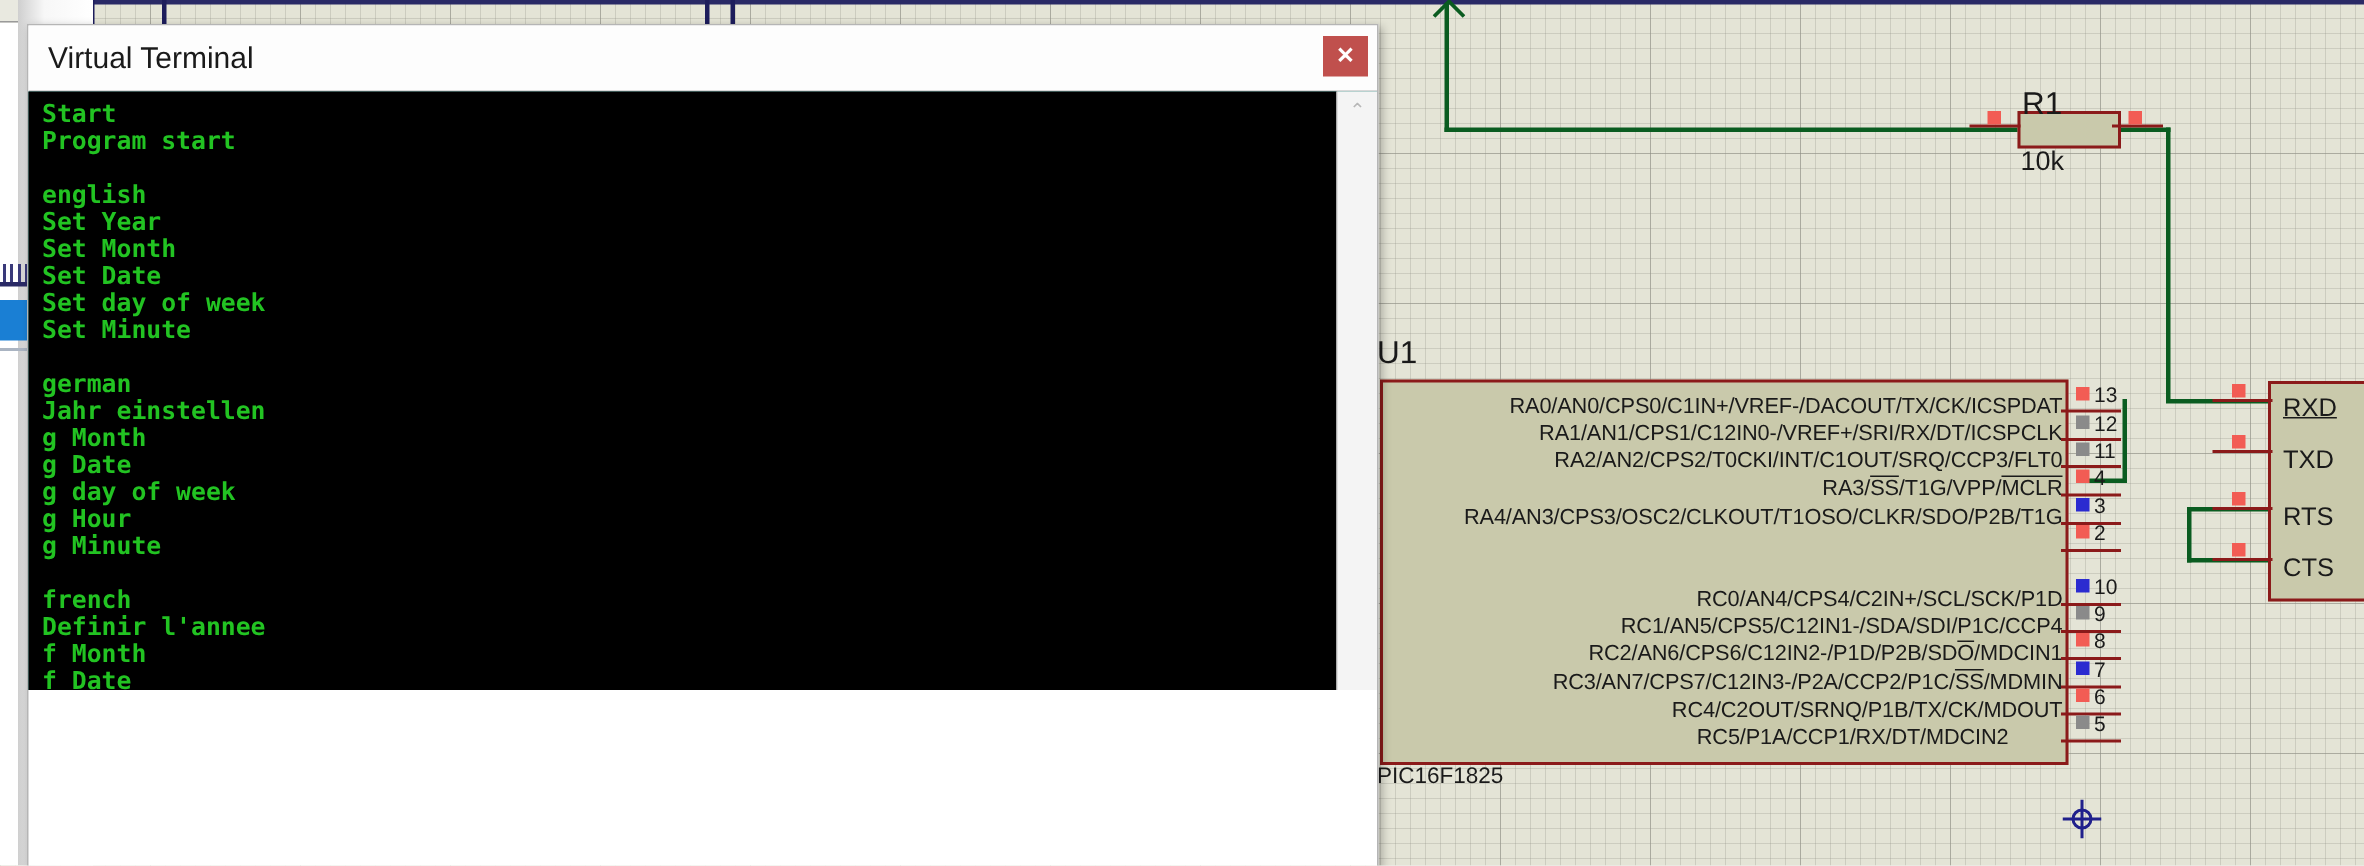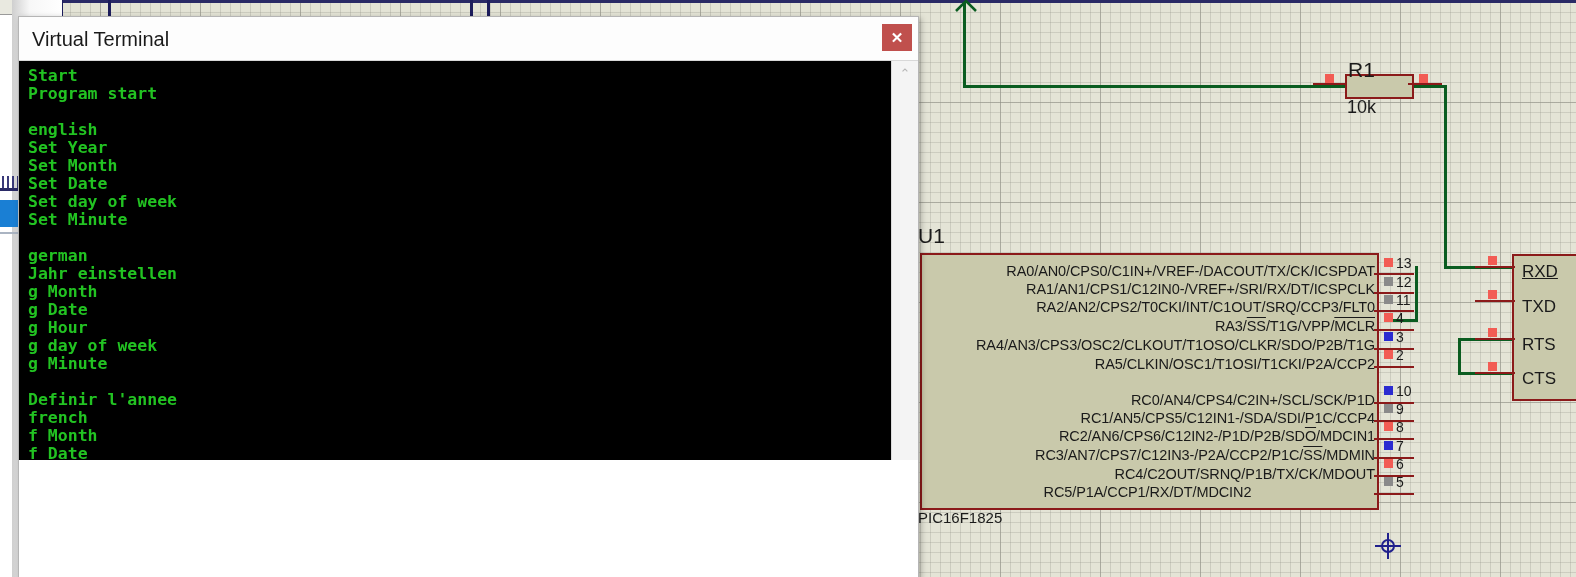--- a/index.html
+++ b/index.html
@@ -132,28 +132,27 @@
 
   <div class="cbody" id="u1box"></div>
   <div class="clabel" id="u1ref">U1</div>
   <div class="clabel" id="u1val">PIC16F1825</div>
 
   <div class="pinname" style="top:263px;width:455px;left:920px;"><span>RA0/AN0/CPS0/C1IN+/VREF-/DACOUT/TX/CK/ICSPDAT</span></div>
   <div class="pinname" style="top:281px;width:455px;left:920px;"><span>RA1/AN1/CPS1/C12IN0-/VREF+/SRI/RX/DT/ICSPCLK</span></div>
   <div class="pinname" style="top:299px;width:455px;left:920px;"><span>RA2/AN2/CPS2/T0CKI/INT/C1OUT/SRQ/CCP3/FLT0</span></div>
   <div class="pinname" style="top:318px;width:455px;left:920px;">RA3/<span class="ovl">SS</span>/T1G/VPP/<span class="ovl">MCLR</span></div>
   <div class="pinname" style="top:337px;width:455px;left:920px;"><span>RA4/AN3/CPS3/OSC2/CLKOUT/T1OSO/CLKR/SDO/P2B/T1G</span></div>
-  <div class="pinname" style="top:356px;width:455px;left:920px;"><span>RA5/CLKIN/OSC1/T1OSI/T1CKI/P2A/CCP2</span></div>
 
   <div class="pinname" style="top:392px;width:455px;left:920px;"><span>RC0/AN4/CPS4/C2IN+/SCL/SCK/P1D</span></div>
   <div class="pinname" style="top:410px;width:455px;left:920px;"><span>RC1/AN5/CPS5/C12IN1-/SDA/SDI/P1C/CCP4</span></div>
   <div class="pinname" style="top:428px;width:455px;left:920px;">RC2/AN6/CPS6/C12IN2-/P1D/P2B/SD<span class="ovl">O</span>/MDCIN1</div>
   <div class="pinname" style="top:447px;width:455px;left:920px;">RC3/AN7/CPS7/C12IN3-/P2A/CCP2/P1C/<span class="ovl">SS</span>/MDMIN</div>
   <div class="pinname" style="top:466px;width:455px;left:920px;"><span>RC4/C2OUT/SRNQ/P1B/TX/CK/MDOUT</span></div>
-  <div class="pinname" style="top:484px;width:455px;left:920px;text-align:center;"><span>RC5/P1A/CCP1/RX/DT/MDCIN2</span></div>
+  <div class="pinname" style="top:484px;width:455px;left:884px;"><span>RC5/P1A/CCP1/RX/DT/MDCIN2</span></div>
 
   <div class="pinwire" style="left:1374px;top:273px;width:40px;"></div>
   <div class="pinsq red" style="left:1384px;top:258px;"></div>
   <div class="pinnum" style="left:1396px;top:255px;">13</div>
 
   <div class="pinwire" style="left:1374px;top:292px;width:40px;"></div>
   <div class="pinsq grey" style="left:1384px;top:277px;"></div>
   <div class="pinnum" style="left:1396px;top:274px;">12</div>
 
   <div class="pinwire" style="left:1374px;top:310px;width:40px;"></div>
@@ -246,26 +245,26 @@
         <div class="tline">Set Year</div>
         <div class="tline">Set Month</div>
         <div class="tline">Set Date</div>
         <div class="tline">Set day of week</div>
         <div class="tline">Set Minute</div>
         <div class="tline blank"> </div>
         <div class="tline">german</div>
         <div class="tline">Jahr einstellen</div>
         <div class="tline">g Month</div>
         <div class="tline">g Date</div>
+        <div class="tline">g day of week</div>
         <div class="tline">g Hour</div>
-        <div class="tline">g day of week</div>
         <div class="tline">g Minute</div>
         <div class="tline blank"> </div>
+        <div class="tline">french</div>
         <div class="tline">Definir l'annee</div>
-        <div class="tline">french</div>
         <div class="tline">f Month</div>
         <div class="tline">f Date</div>
         <div class="tline">f day of week</div>
         <div class="tline">f Date</div>
         <div class="tline">f Minute<span class="caret"></span></div>
       </div>
     <div id="vtscroll">
       <div id="vtscrollup">⌃</div>
     </div>
   </div>

